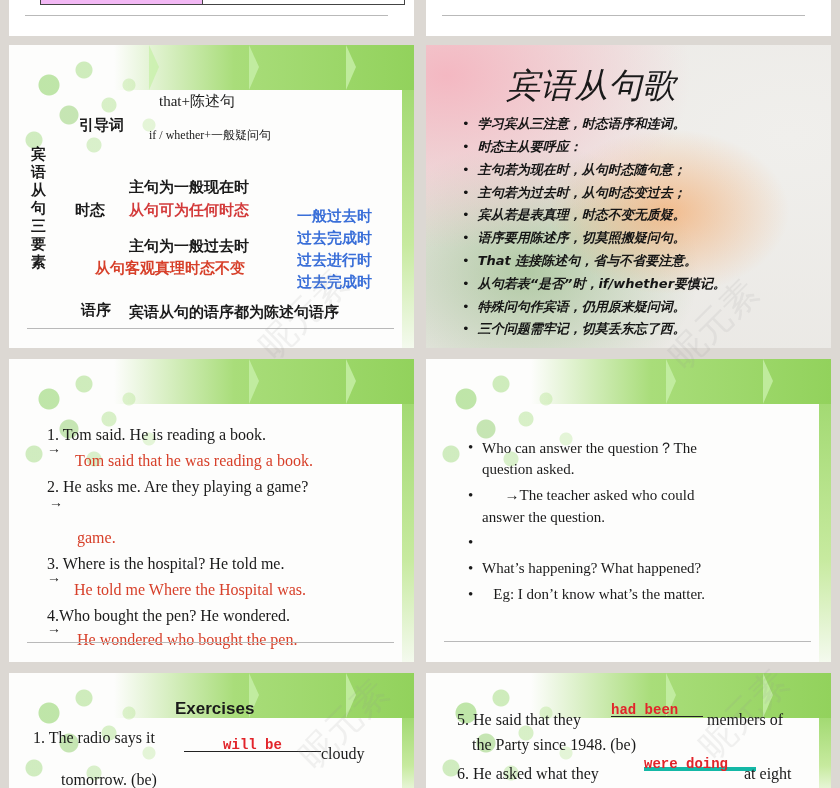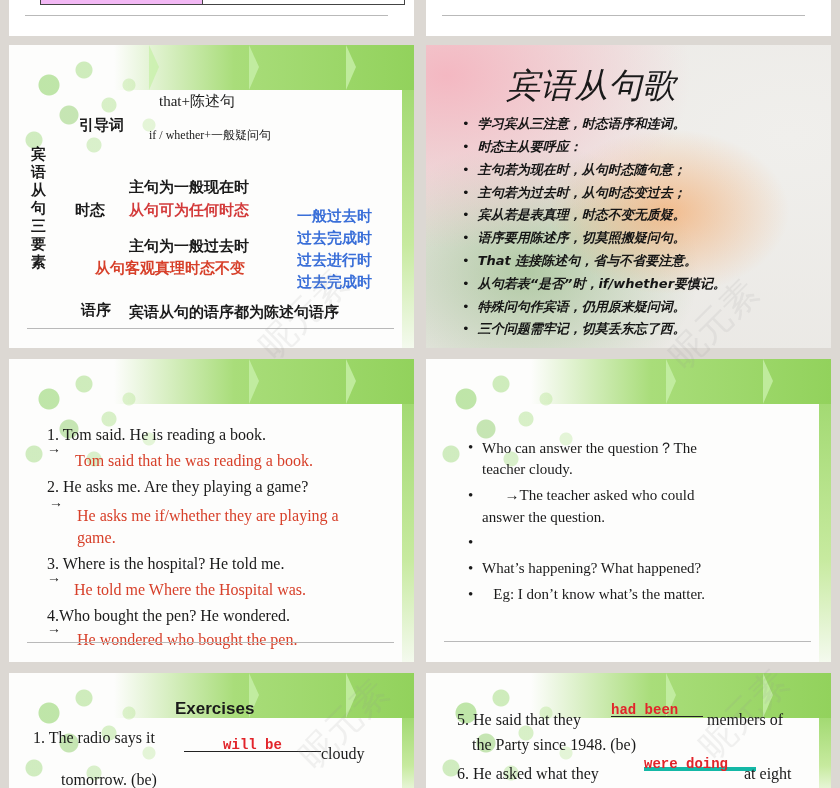--- a/index.html
+++ b/index.html
@@ -134,21 +134,20 @@
   <div class="chev" style="right:155px;"></div>
   <div class="chev" style="right:58px;"></div>
   <div class="right-strip"></div>
 
   <div class="abs en black" style="left:38px; top:55px; font-size:16px;">1. Tom said. He is reading a book.</div>
   <div class="abs black" style="left:38px; top:82px; font-size:14px;">→</div>
   <div class="abs en red" style="left:66px; top:81px; font-size:16px;">Tom said that he was reading a book.</div>
 
   <div class="abs en black" style="left:38px; top:107px; font-size:16px;">2. He asks me.  Are they playing a game?</div>
   <div class="abs black" style="left:40px; top:136px; font-size:14px;">→</div>
-  <div class="abs en red" style="left:68px; top:136px; font-size:16px;">He asks me if/whether they are playing a</div>
   <div class="abs en red" style="left:68px; top:158px; font-size:16px;">game.</div>
 
   <div class="abs en black" style="left:38px; top:184px; font-size:16px;">3. Where is the hospital?  He told me.</div>
   <div class="abs black" style="left:38px; top:211px; font-size:14px;">→</div>
   <div class="abs en red" style="left:65px; top:210px; font-size:16px;">He told me Where the Hospital was.</div>
 
   <div class="abs en black" style="left:38px; top:236px; font-size:16px;">4.Who bought the pen? He wondered.</div>
   <div class="abs black" style="left:38px; top:262px; font-size:14px;">→</div>
   <div class="abs en red" style="left:68px; top:260px; font-size:16px;">He wondered who bought the pen.</div>
 
@@ -157,21 +156,21 @@
 
 <div class="slide slide-green" style="left:426px; top:359px; width:405px; height:303px;">
   <div class="leaf-bg"></div>
   <div class="top-band"></div>
   <div class="chev" style="right:155px;"></div>
   <div class="chev" style="right:58px;"></div>
   <div class="right-strip"></div>
 
   <div class="abs en black" style="left:42px; top:68px; font-size:15px;">•</div>
   <div class="abs en black" style="left:56px; top:68px; font-size:15px;">Who can answer the question？The</div>
-  <div class="abs en black" style="left:56px; top:90px; font-size:15px;">teacher cloudy.</div>
+  <div class="abs en black" style="left:56px; top:90px; font-size:15px;">question asked.</div>
 
   <div class="abs en black" style="left:42px; top:116px; font-size:15px;">•</div>
   <div class="abs en black" style="left:56px; top:116px; font-size:15px; white-space:pre;">      →The teacher asked who could</div>
   <div class="abs en black" style="left:56px; top:138px; font-size:15px;">answer the question.</div>
 
   <div class="abs en black" style="left:42px; top:163px; font-size:15px;">•</div>
 
   <div class="abs en black" style="left:42px; top:189px; font-size:15px;">•</div>
   <div class="abs en black" style="left:56px; top:189px; font-size:15px;">What’s happening? What happened?</div>
 

